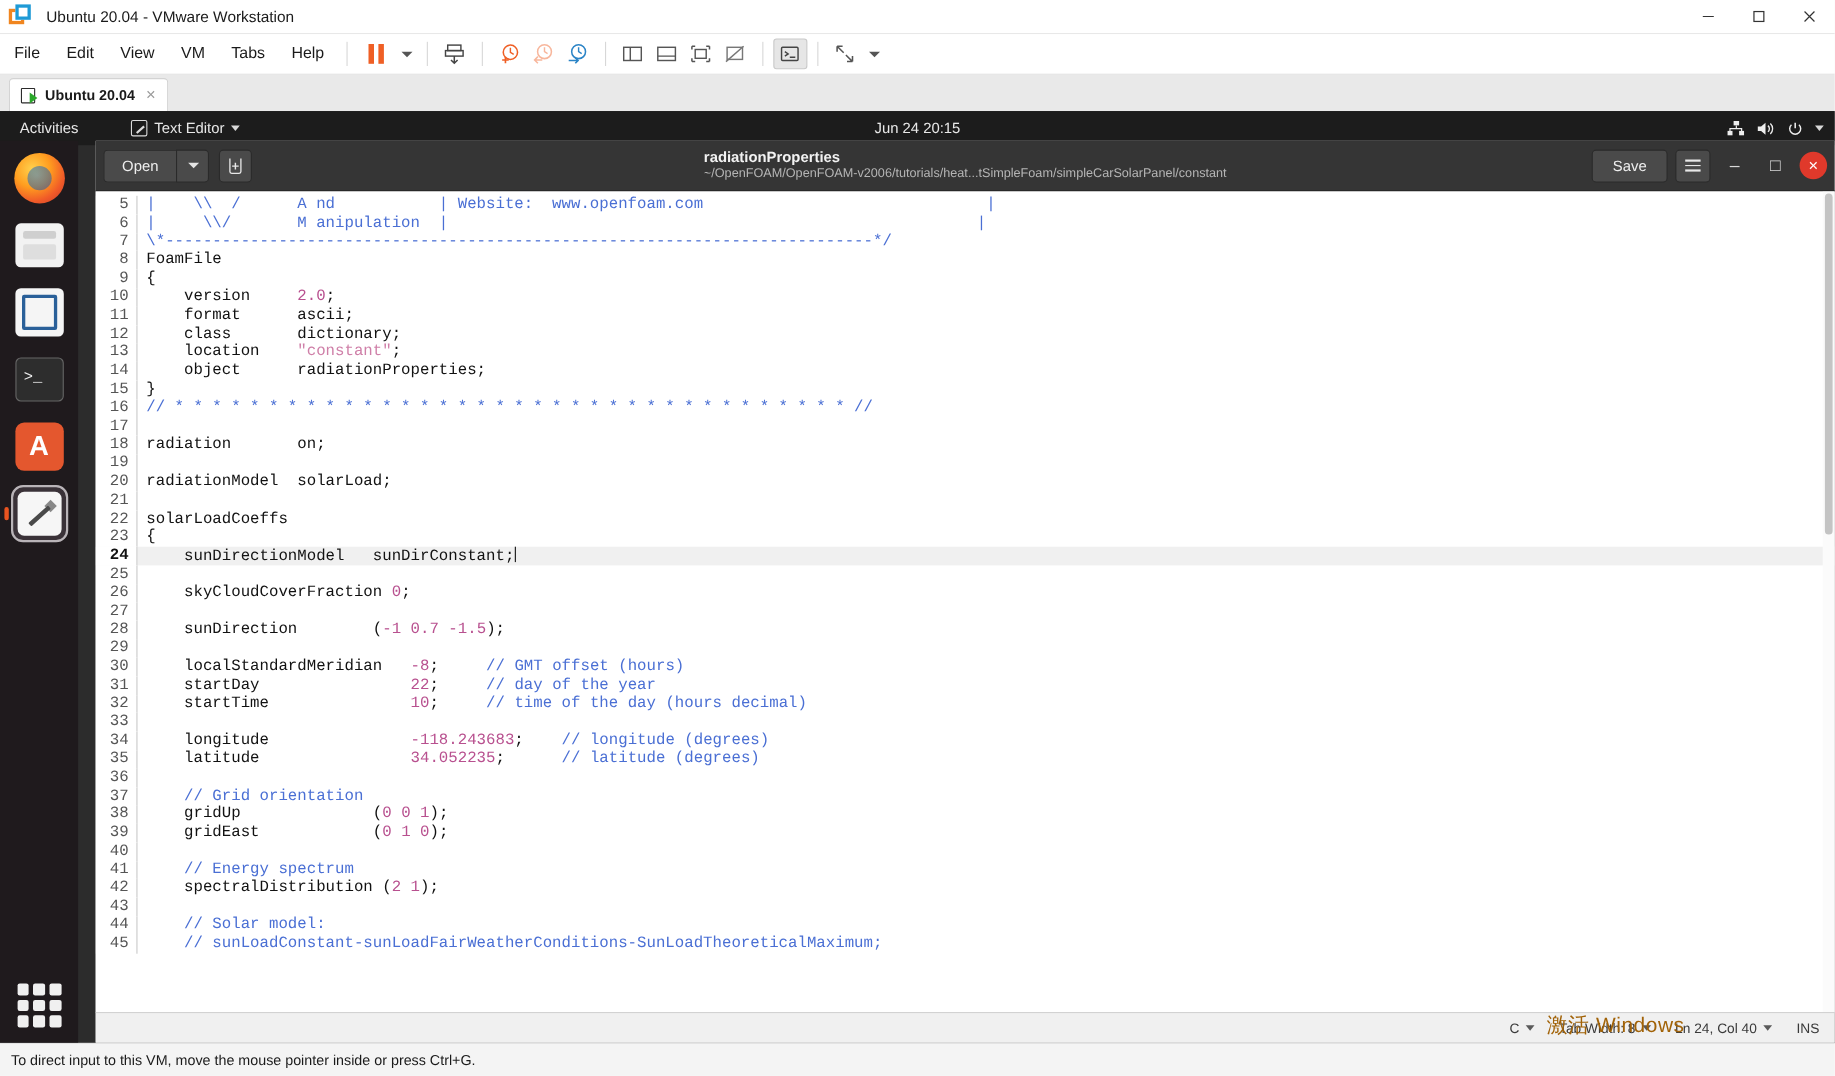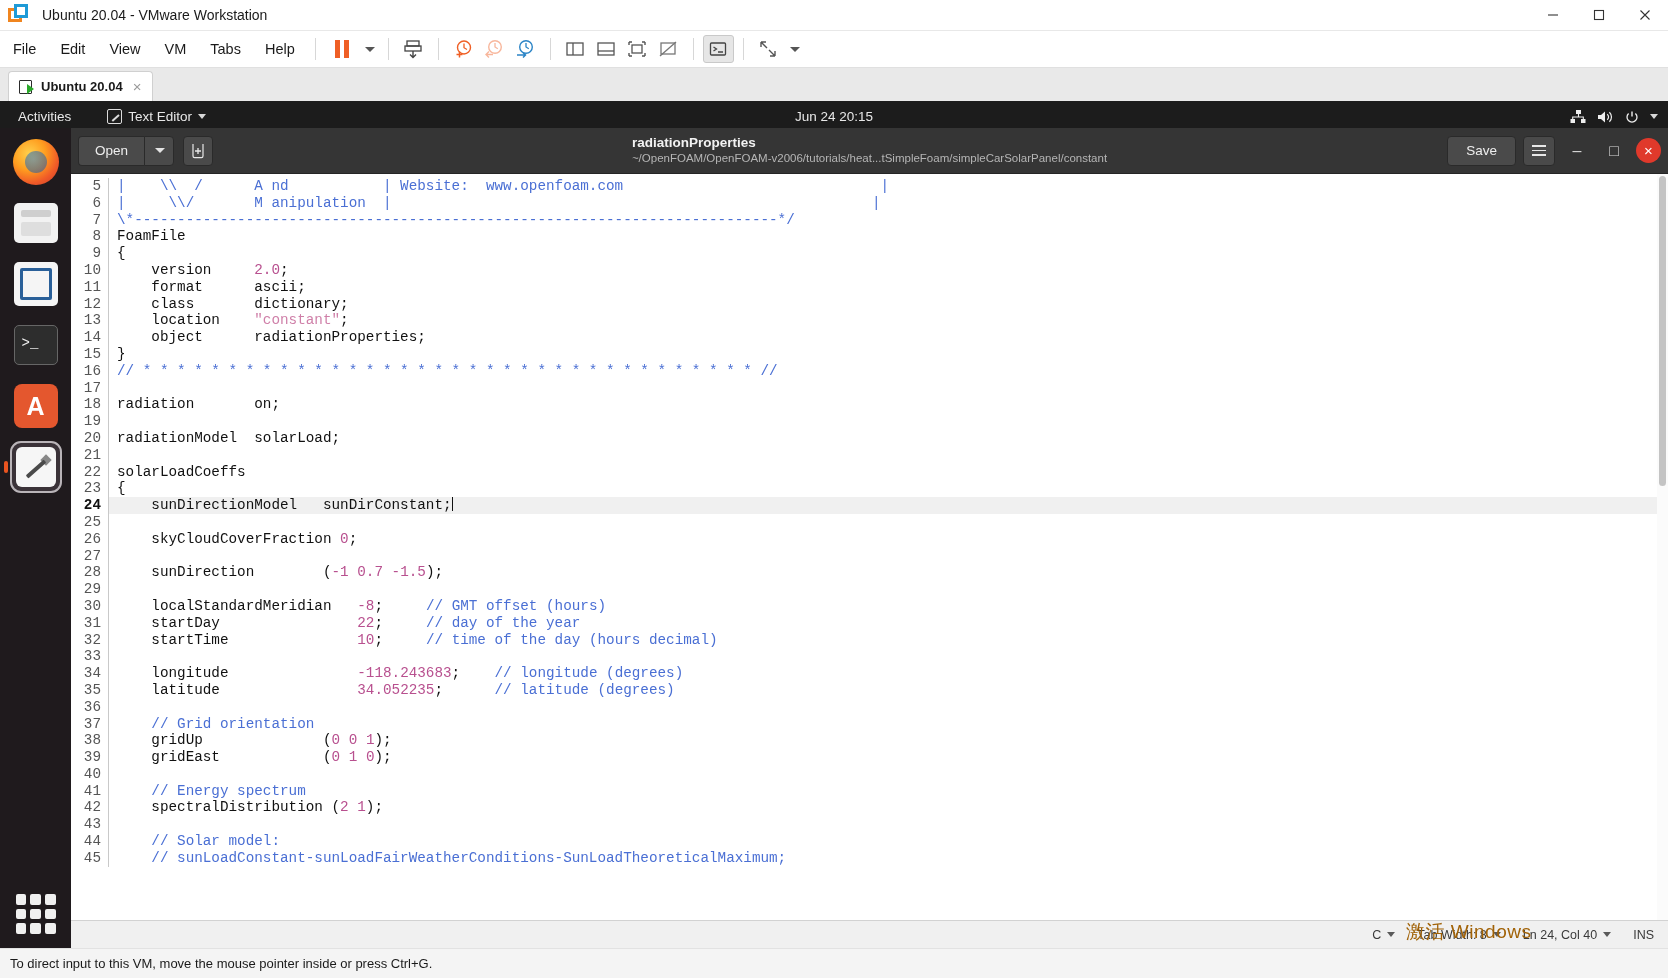--- a/index.html
+++ b/index.html
@@ -47,21 +47,21 @@
   .tab-ico .pl { position: absolute; right: 0; bottom: 0; width: 0; height: 0; border-left: 7px solid #2aa82a; border-top: 5px solid transparent; border-bottom: 5px solid transparent; }
 
   
   .guest { position: relative; flex: 1 1 auto; background: #2c2c2c; overflow: hidden; }
 
   .gnome-topbar {
     height: 31px; background: #1c1c1c; display: flex; align-items: center;
     color: #e8e8e8; font-size: 13.5px; padding: 0 10px; position: relative; flex: none;
   }
   .activities { padding: 0 8px; white-space: nowrap; }
-  .appmenu { display: flex; align-items: center; gap: 6px; margin-left: 28px; }
+  .appmenu { display: flex; align-items: center; gap: 6px; margin-left: 40px; }
   .appmenu-ico { width: 15px; height: 15px; border: 1.4px solid #dcdcdc; border-radius: 2px; position: relative; }
   .appmenu-ico::after { content: ""; position: absolute; left: 3px; top: 7px; width: 9px; height: 1.6px; background: #dcdcdc; transform: rotate(-42deg); }
   .tri-down { width: 0; height: 0; border-left: 4px solid transparent; border-right: 4px solid transparent; border-top: 5px solid #d8d8d8; }
   .clock { position: absolute; left: 50%; transform: translateX(-50%); white-space: nowrap; font-size: 13.5px; }
   .tray { margin-left: auto; display: flex; align-items: center; gap: 11px; }
   .tray svg { display: block; }
 
   .guest-body { position: absolute; left: 0; top: 27px; right: 0; bottom: 0; display: flex; }
 
   
@@ -79,21 +79,21 @@
   .term { width: 44px; height: 40px; border-radius: 5px; background: #2d2d2d; border: 1px solid #666; position: relative; }
   .term::before { content:">_"; position:absolute; left:7px; top:9px; color:#f0f0f0; font-family:"Liberation Mono", monospace; font-size:14px; }
   .asoft { width: 44px; height: 44px; border-radius: 8px; background: #e4572e; color: #fff; display:flex; align-items:center; justify-content:center; font-size: 25px; font-weight: bold; }
   .gedit { width: 40px; height: 40px; border-radius: 6px; background: #f6f6f6; position: relative; }
   .gedit::after { content:""; position:absolute; left:8px; top:20px; width:24px; height:4px; background:#4a4a4a; transform:rotate(-42deg); border-radius:1px; }
   .gedit::before { content:""; position:absolute; right:6px; top:9px; width:8px; height:8px; background:#888; transform:rotate(45deg); }
   .apps-grid { margin-top: auto; margin-bottom: 14px; width: 40px; height: 40px; display: grid; grid-template-columns: repeat(3,1fr); grid-template-rows: repeat(3,1fr); gap: 4px; }
   .apps-grid i { background: #f0f0f0; border-radius: 2px; display: block; }
 
   
-  .gedit-win { flex: 1 1 auto; display: flex; flex-direction: column; background: #ffffff; min-width: 0; }
+  .gedit-win { flex: 1 1 auto; display: flex; flex-direction: column; background: #ffffff; min-width: 0; margin-left: 16px; }
   .gedit-header {
     height: 46px; background: #353535; display: flex; align-items: center; padding: 0 7px; flex: none; position: relative;
     border-bottom: 1px solid #252525;
   }
   .hb-btn { background: #4a4a4a; border: 1px solid #2a2a2a; color: #eeeeee; font-size: 13.5px; height: 30px; display: flex; align-items: center; justify-content: center; }
   .open-btn { padding: 0 16px; border-radius: 4px 0 0 4px; border-right: none; }
   .open-arrow { width: 30px; border-radius: 0 4px 4px 0; }
   .newtab-btn { width: 30px; border-radius: 4px; margin-left: 9px; font-family: "Liberation Mono", monospace; }
   .hdr-titles { position: absolute; left: 50%; transform: translateX(-50%); max-width: 720px; }
   .hdr-title { font-size: 13.5px; font-weight: bold; color: #f2f2f2; line-height: 1.15; white-space: nowrap; }

